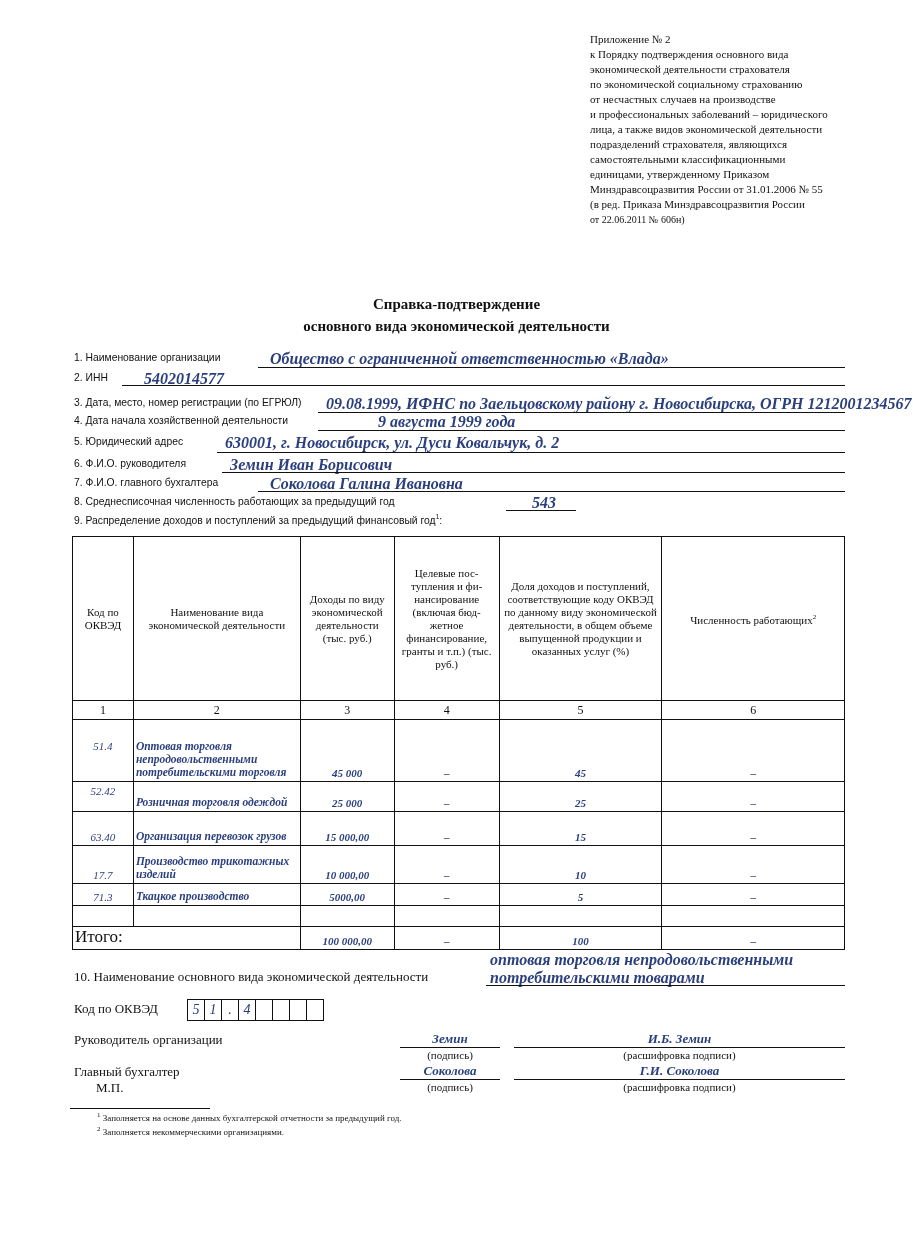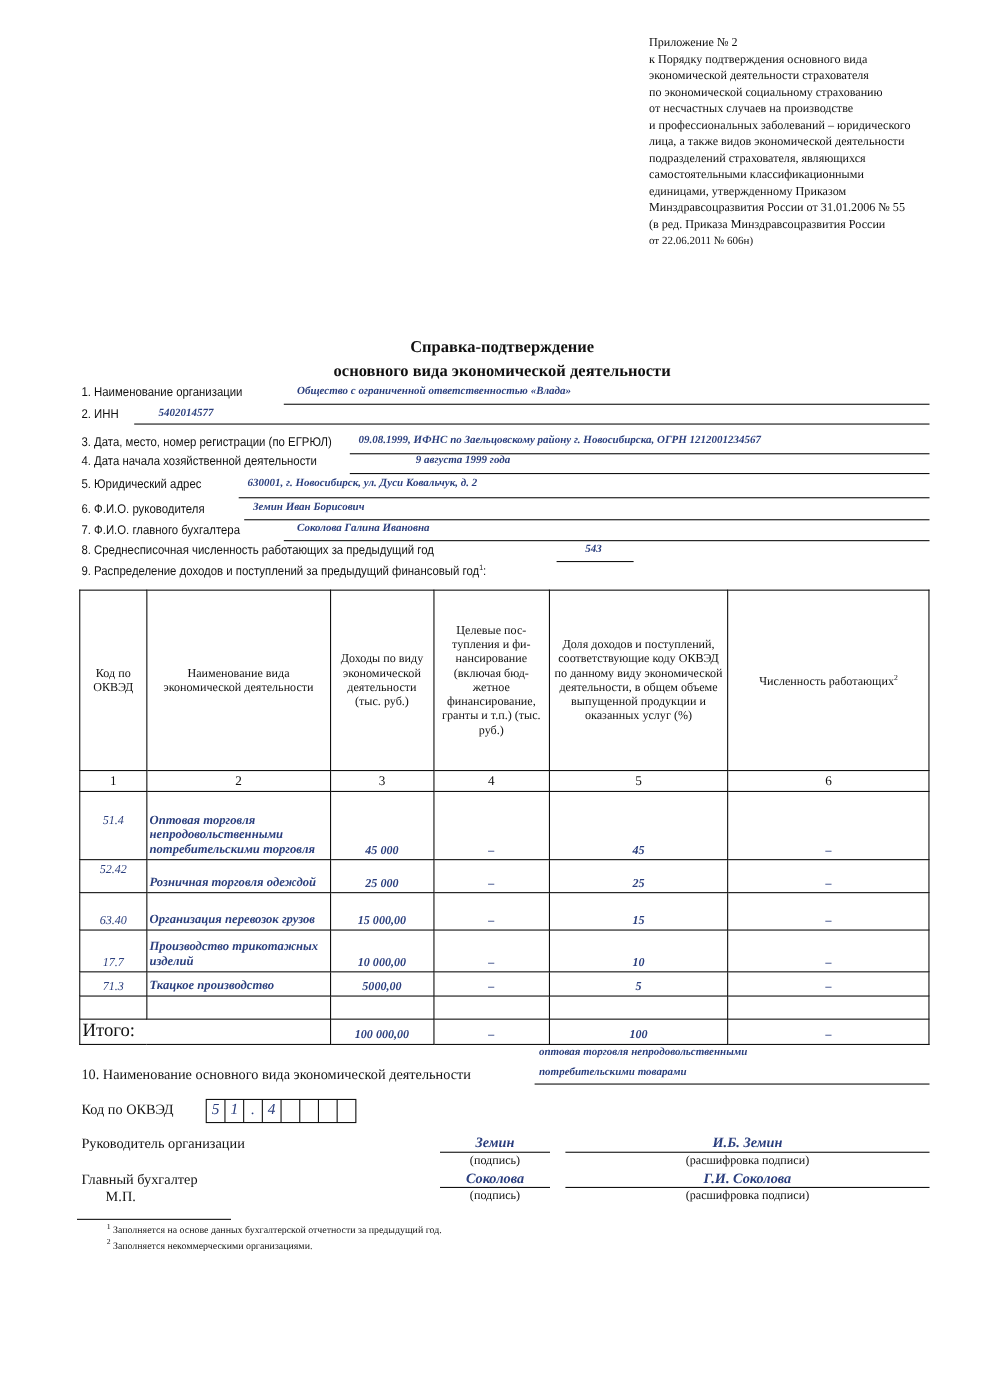--- a/index.html
+++ b/index.html
@@ -1,24 +1,24 @@
 <!DOCTYPE html>
 <html><head>
 <meta charset="utf-8">
 <style>
   html, body { margin: 0; padding: 0; background: #ffffff; }
   body { width: 913px; height: 1254px; position: relative; overflow: hidden; font-family: "Liberation Serif", serif; color: #111; }
   .abs { position: absolute; }
   .fill { color: #2b3f7e; font-family: "Liberation Serif", serif; font-style: italic; font-weight: bold; }
   .appendix { left: 590px; top: 32px; width: 300px; font-size: 11px; line-height: 15px; }
   .appendix div { white-space: nowrap; }
-  .title { left: 0; width: 913px; text-align: center; font-weight: bold; font-size: 15px; margin-top: 12px; }
+  .title { left: 0; width: 913px; text-align: center; font-weight: bold; font-size: 15px; }
   .lbl { font-family: "Liberation Sans", sans-serif; font-size: 11.5px; transform: scaleX(0.9); transform-origin: left; white-space: nowrap; }
   .uline { border-bottom: 1px solid #111; height: 1px; }
-  .val { font-size: 10px; white-space: nowrap; }
+  .val { font-size: 16px; white-space: nowrap; }
   table.main { position: absolute; left: 72px; top: 536px; width: 773px; border-collapse: collapse; font-size: 11px; }
   table.main td { border: 1.5px solid #111; padding: 0 2px; text-align: center; }
   table.main td.hdr { vertical-align: middle; line-height: 13px; }
   table.main td.num { font-size: 12px; height: 18px; }
   table.main td.d { vertical-align: bottom; padding-bottom: 2px; }
   table.main td.code { vertical-align: middle; }
   table.main td.name { text-align: left; font-size: 11.5px; line-height: 13px; }
   .sup { font-size: 7px; vertical-align: super; }
   .okved-box { left: 187px; top: 999px; display: flex; border: 1.5px solid #111; }
   .okved-box span { width: 16px; height: 20px; border-right: 1.5px solid #111; display: flex; align-items: center; justify-content: center; font-size: 14px; color: #2b3f7e; font-style: italic; }

